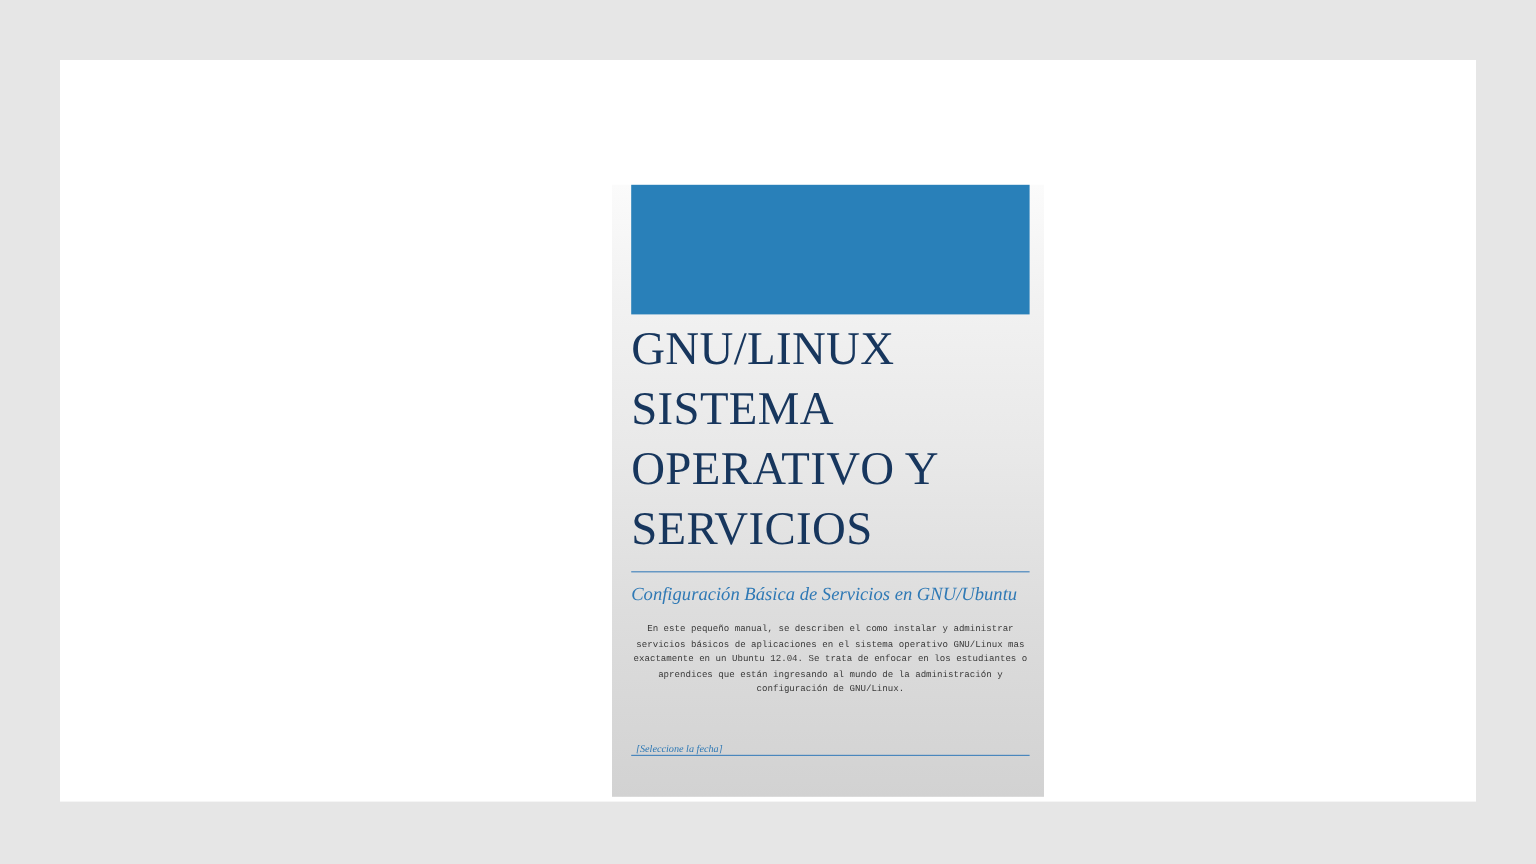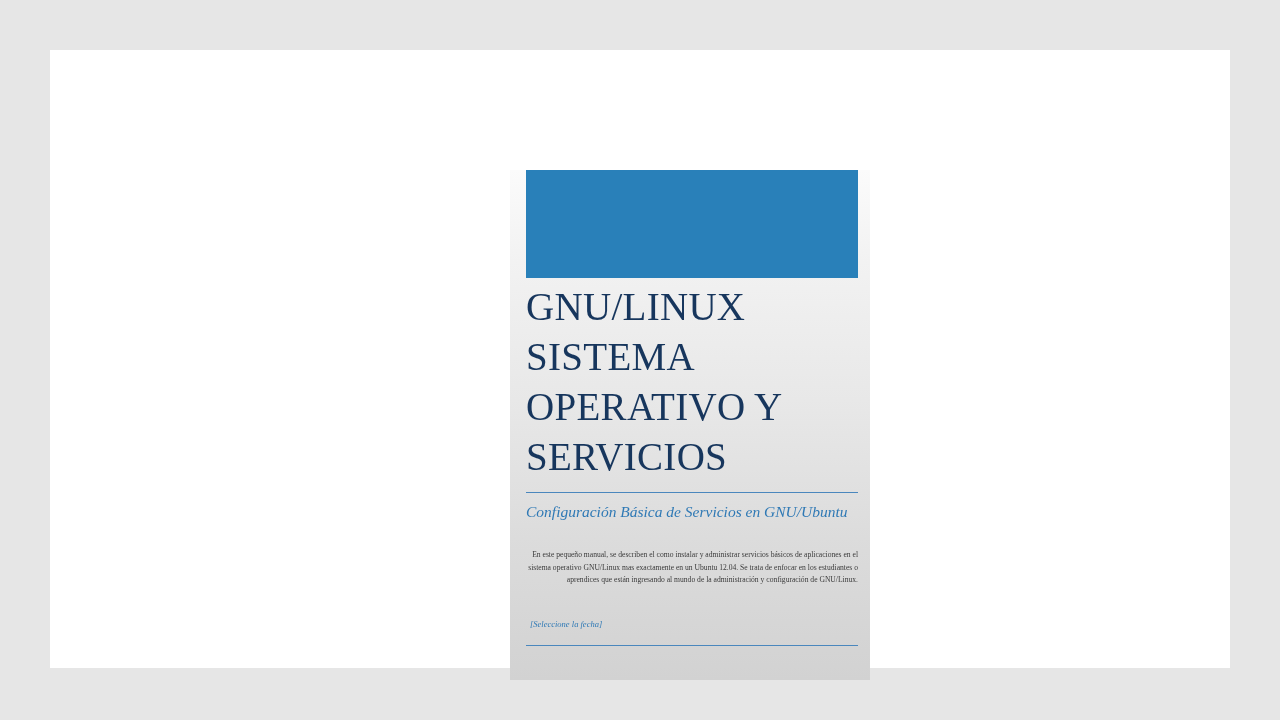--- a/index.html
+++ b/index.html
@@ -28,21 +28,21 @@
     top: 50px;
     width: 1180px;
     height: 618px;
     background: #ffffff;
   }
 
   
   .doc-page {
     position: absolute;
     left: 460px;
-    top: 120px;
+    top: 104px;
     width: 360px;
     height: 510px;
     background: linear-gradient(to bottom, #fbfbfb 0%, #f2f2f2 18%, #e8e8e8 45%, #dcdcdc 72%, #d2d2d2 100%);
   }
 
   .cover-band {
     position: absolute;
     left: 16px;
     top: 0px;
     width: 332px;
@@ -81,43 +81,43 @@
     font-family: "Liberation Serif", serif;
     font-style: italic;
     font-size: 15.5px;
     color: #2f79b5;
     margin: 10px 0 0 0;
     padding: 0;
     font-weight: normal;
   }
 
   .cover-abstract {
-    font-family: Liberation Serif, serif;
+    font-family: Liberation Mono, monospace;
     font-size: 7.6px;
     line-height: 12.5px;
     color: #3a3a3a;
-    margin-top: 28px;
+    margin-top: 14px;
     width: 332px;
-    text-align: right;
+    text-align: center;
   }
 
   .cover-date-wrap {
     position: absolute;
     left: 16px;
     bottom: 34px;
     width: 332px;
   }
 
   .cover-date {
     font-family: "Liberation Serif", serif;
     font-style: italic;
     font-size: 8.5px;
     color: #2f79b5;
     padding-left: 4px;
-    padding-bottom: 16px;
+    padding-bottom: 0;
     display: block;
   }
 
   .date-rule {
     width: 332px;
     height: 1.5px;
     background: #4a87bd;
   }
 </style>
 </head>

